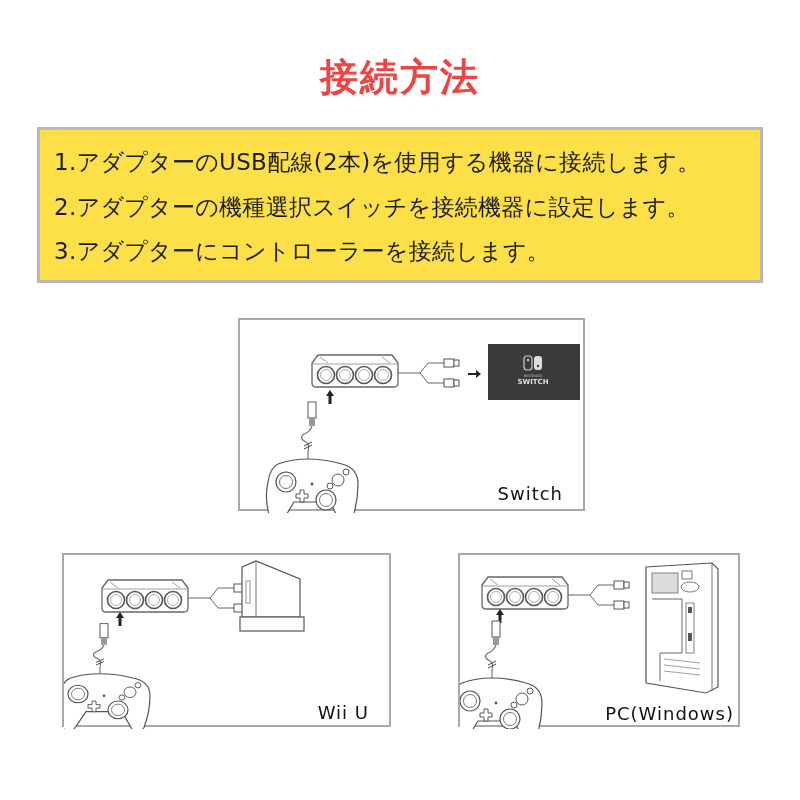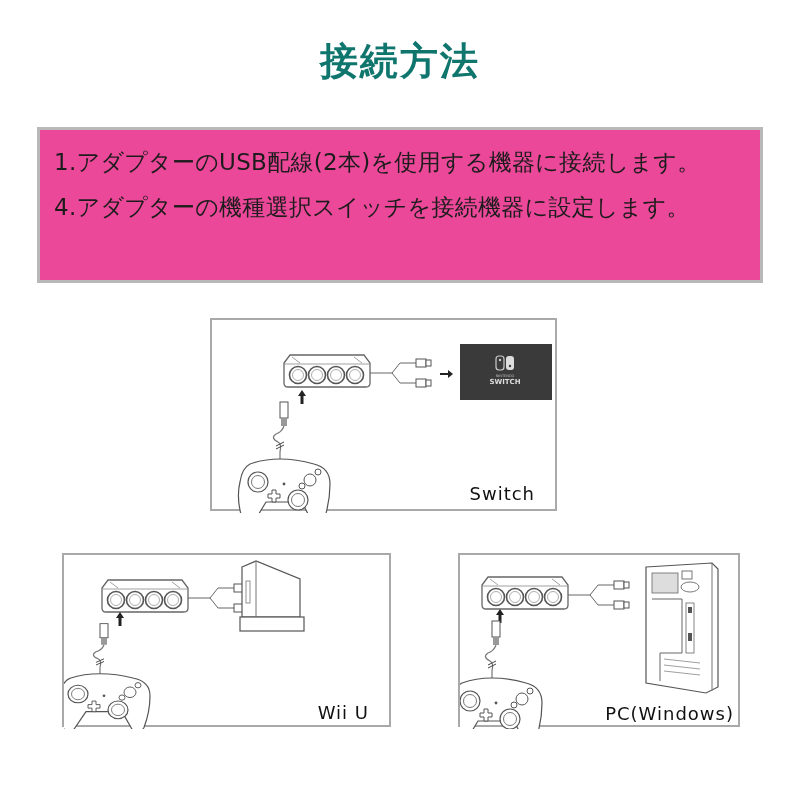--- a/index.html
+++ b/index.html
@@ -1,37 +1,38 @@
 <!DOCTYPE html>
 <html><head>
 <meta charset="utf-8">
 <style>
   html, body { margin:0; padding:0; background:#ffffff; }
   body { width:800px; height:800px; position:relative; overflow:hidden;
          font-family:"DejaVu Sans", "Liberation Sans", sans-serif; color:#1a1a1a; }
-  .title { position:absolute; left:0; top:36px; width:800px; text-align:center;
-           font-size:38px; font-weight:bold; letter-spacing:2px; color:#0f766e; }
+  .title { position:absolute; left:0; top:52px; width:800px; text-align:center;
+           font-size:38px; font-weight:bold; letter-spacing:2px; color:#ef4444; }
   .steps-box { position:absolute; left:37px; top:127px; width:720px; height:150px;
-               border:3px solid #b9b9b9; box-sizing:content-box; background:#ec4899; }
+               border:3px solid #b9b9b9; box-sizing:content-box; background:#fde047; }
   .step { position:absolute; left:14px; font-size:23px; white-space:nowrap; color:#1c1c1c;
           letter-spacing:0.3px; }
   .step.s1 { top:17px; } .step.s2 { top:62px; } .step.s3 { top:106px; }
   .panel { position:absolute; border:2px solid #a9a9a9; background:#fff; box-sizing:border-box; }
   .panel svg { position:absolute; left:0; top:0; }
   .panel-label { position:absolute; font-family:"DejaVu Sans", sans-serif; font-size:18px;
                  color:#111; letter-spacing:1px; white-space:nowrap; }
 </style>
 </head>
 <body>
 
 <div class="title">接続方法</div>
 
 <div class="steps-box">
   <div class="step s1">1.アダプターのUSB配線(2本)を使用する機器に接続します。</div>
-  <div class="step s2">4.アダプターの機種選択スイッチを接続機器に設定します。</div>
+  <div class="step s2">2.アダプターの機種選択スイッチを接続機器に設定します。</div>
+  <div class="step s3">3.アダプターにコントローラーを接続します。</div>
 </div>
 
 <svg width="0" height="0" style="position:absolute">
   <defs>
     <g id="adapter">
       <path d="M4,10 L10,2 L84,2 L90,10 L90,30 Q90,34 86,34 L8,34 Q4,34 4,30 Z" fill="#fff" stroke="#666" stroke-width="1.3"></path>
       <line x1="4" y1="11" x2="90" y2="11" stroke="#888" stroke-width="0.8"></line>
       <path d="M12,4 L20,10 M74,4 L82,10" stroke="#888" stroke-width="0.8"></path>
       <circle cx="18" cy="22" r="8.5" fill="#fff" stroke="#555" stroke-width="1.6"></circle>
       <circle cx="18" cy="22" r="5.5" fill="none" stroke="#999" stroke-width="0.8"></circle>
@@ -64,21 +65,21 @@
       <circle cx="60" cy="98" r="6.5" fill="none" stroke="#777" stroke-width="1"></circle>
       <path d="M30,92 h4 v-4 h4 v4 h4 v4 h-4 v4 h-4 v-4 h-4 z" fill="#fff" stroke="#555" stroke-width="1"></path>
       <circle cx="72" cy="78" r="6" fill="#fff" stroke="#555" stroke-width="1"></circle>
       <circle cx="64" cy="84" r="3" fill="#fff" stroke="#555" stroke-width="1"></circle>
       <circle cx="80" cy="70" r="3" fill="#fff" stroke="#555" stroke-width="1"></circle>
       <circle cx="46" cy="82" r="1.4" fill="#555"></circle>
     </g>
   </defs>
 </svg>
 
-<div class="panel" style="left:210px;top:318px;width:347px;height:193px;">
+<div class="panel" style="left:238px;top:318px;width:347px;height:193px;">
   <svg width="347" height="193" viewBox="0 0 347 193">
     <use href="#adapter" x="68" y="33"></use>
     <use href="#usb-cable" x="158" y="53"></use>
     <path d="M228,53 L236,53 L236,50 L241,54 L236,58 L236,55 L228,55 Z" fill="#222"></path>
     <g>
       <rect x="248" y="24" width="92" height="56" fill="#3a3a3a"></rect>
       <rect x="284" y="36" width="8" height="14" rx="3" fill="none" stroke="#ccc" stroke-width="1.2"></rect>
       <rect x="294" y="36" width="8" height="14" rx="3" fill="#ddd"></rect>
       <circle cx="288" cy="40" r="1.2" fill="#ccc"></circle>
       <circle cx="298" cy="46" r="1.2" fill="#3a3a3a"></circle>

